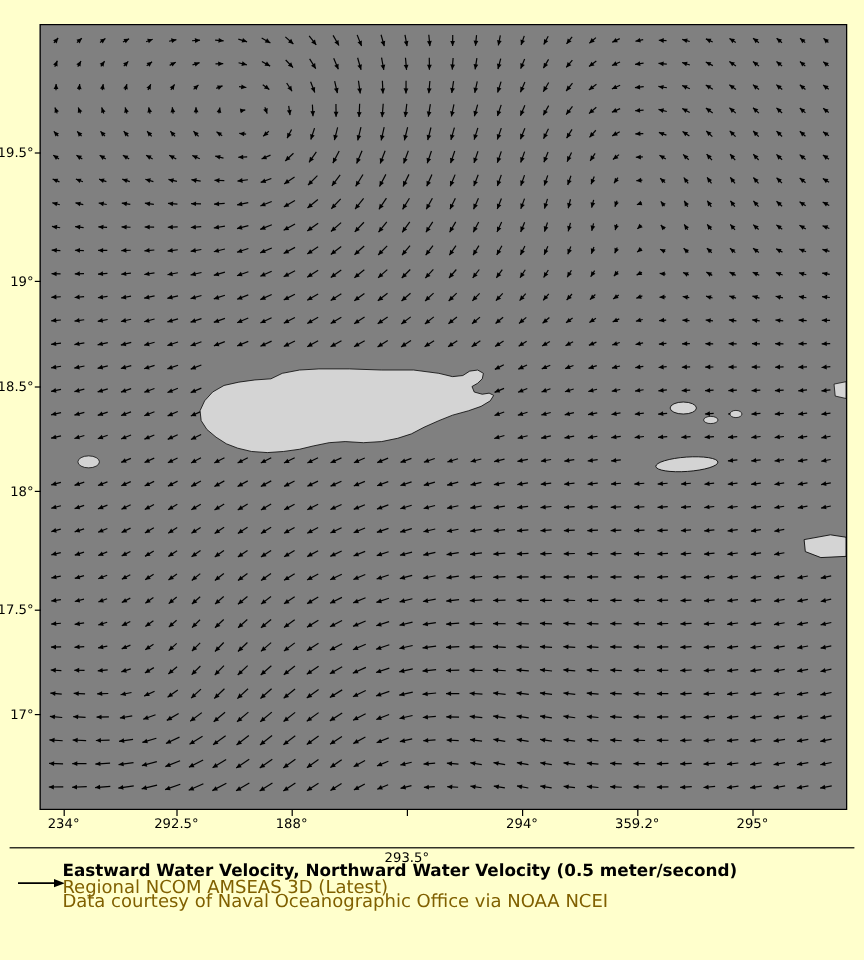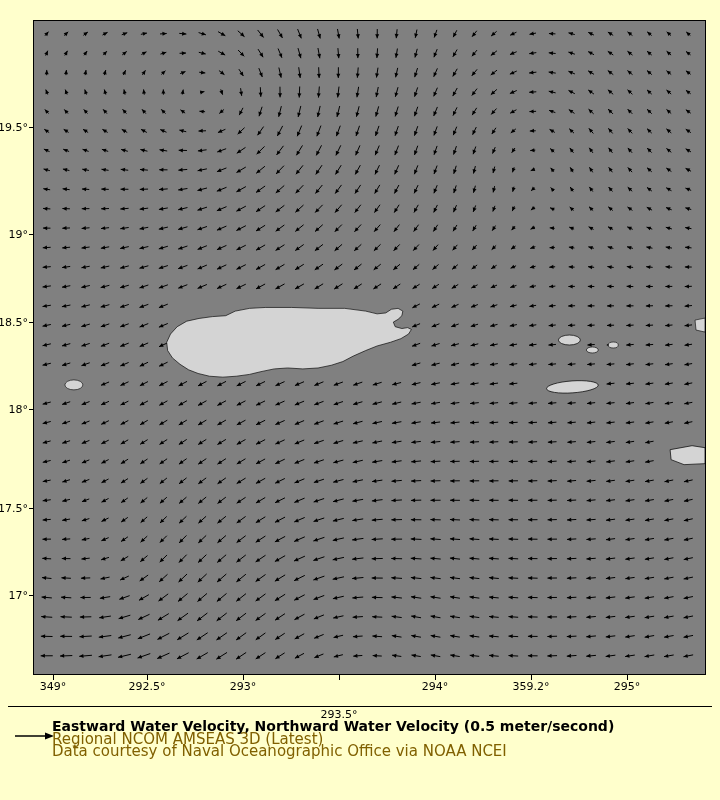--- a/index.html
+++ b/index.html
@@ -2231,27 +2231,27 @@
 
   <div class="tick-label-y" style="left:-35px;top:383px;width:30px;">18°</div>
   <div class="tick-mark" style="left:-4px;top:389px;width:5px;height:1px;"></div>
 
   <div class="tick-label-y" style="left:-35px;top:482px;width:30px;">17.5°</div>
   <div class="tick-mark" style="left:-4px;top:488px;width:5px;height:1px;"></div>
 
   <div class="tick-label-y" style="left:-35px;top:569px;width:30px;">17°</div>
   <div class="tick-mark" style="left:-4px;top:575px;width:5px;height:1px;"></div>
 
-  <div class="tick-label-x" style="left:-5px;top:660px;width:50px;">349°</div>
+  <div class="tick-label-x" style="left:-5px;top:660px;width:50px;">234°</div>
   <div class="tick-mark" style="left:20px;top:655px;width:1px;height:5px;"></div>
 
   <div class="tick-label-x" style="left:89px;top:660px;width:50px;">292.5°</div>
   <div class="tick-mark" style="left:114px;top:655px;width:1px;height:5px;"></div>
 
-  <div class="tick-label-x" style="left:185px;top:660px;width:50px;">293°</div>
+  <div class="tick-label-x" style="left:185px;top:660px;width:50px;">188°</div>
   <div class="tick-mark" style="left:210px;top:655px;width:1px;height:5px;"></div>
 
   <div class="tick-label-x" style="left:281px;top:660px;width:50px;margin-top:28px;">293.5°</div>
   <div class="tick-mark" style="left:306px;top:655px;width:1px;height:5px;"></div>
 
   <div class="tick-label-x" style="left:377px;top:660px;width:50px;">294°</div>
   <div class="tick-mark" style="left:402px;top:655px;width:1px;height:5px;"></div>
 
   <div class="tick-label-x" style="left:473px;top:660px;width:50px;">359.2°</div>
   <div class="tick-mark" style="left:498px;top:655px;width:1px;height:5px;"></div>

